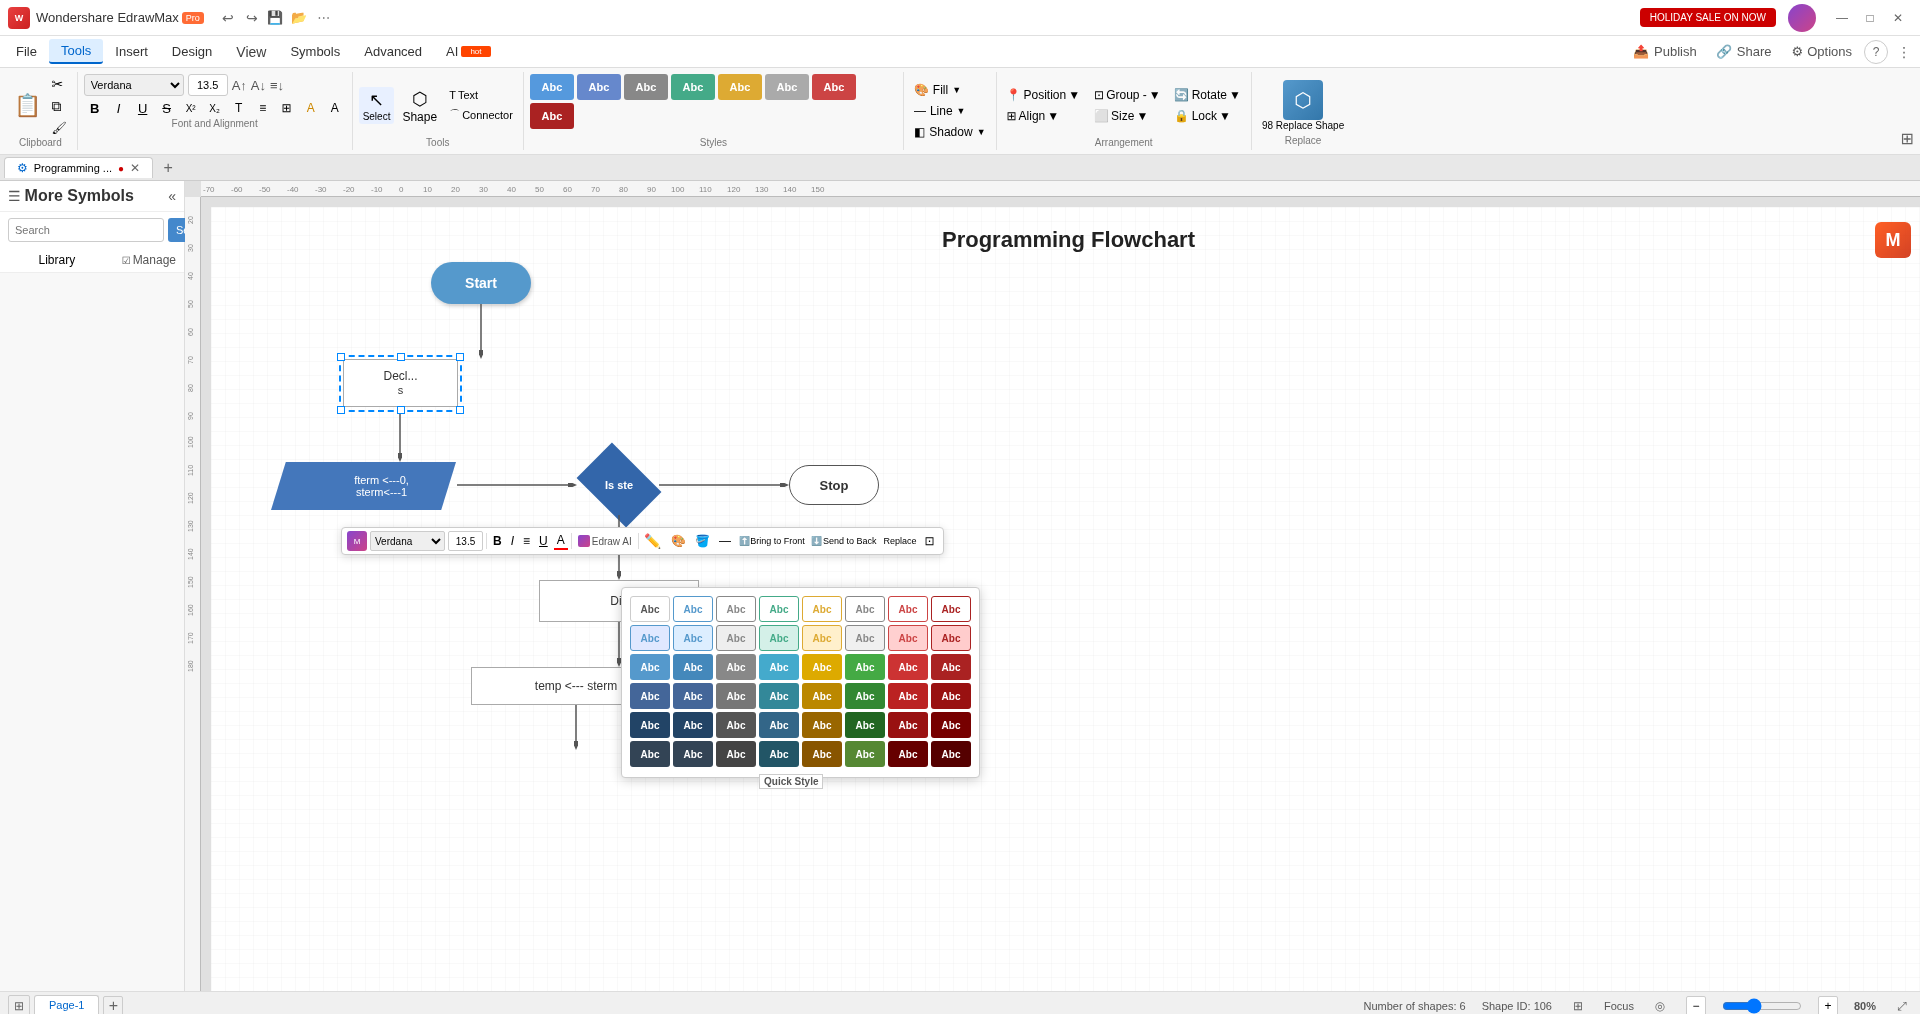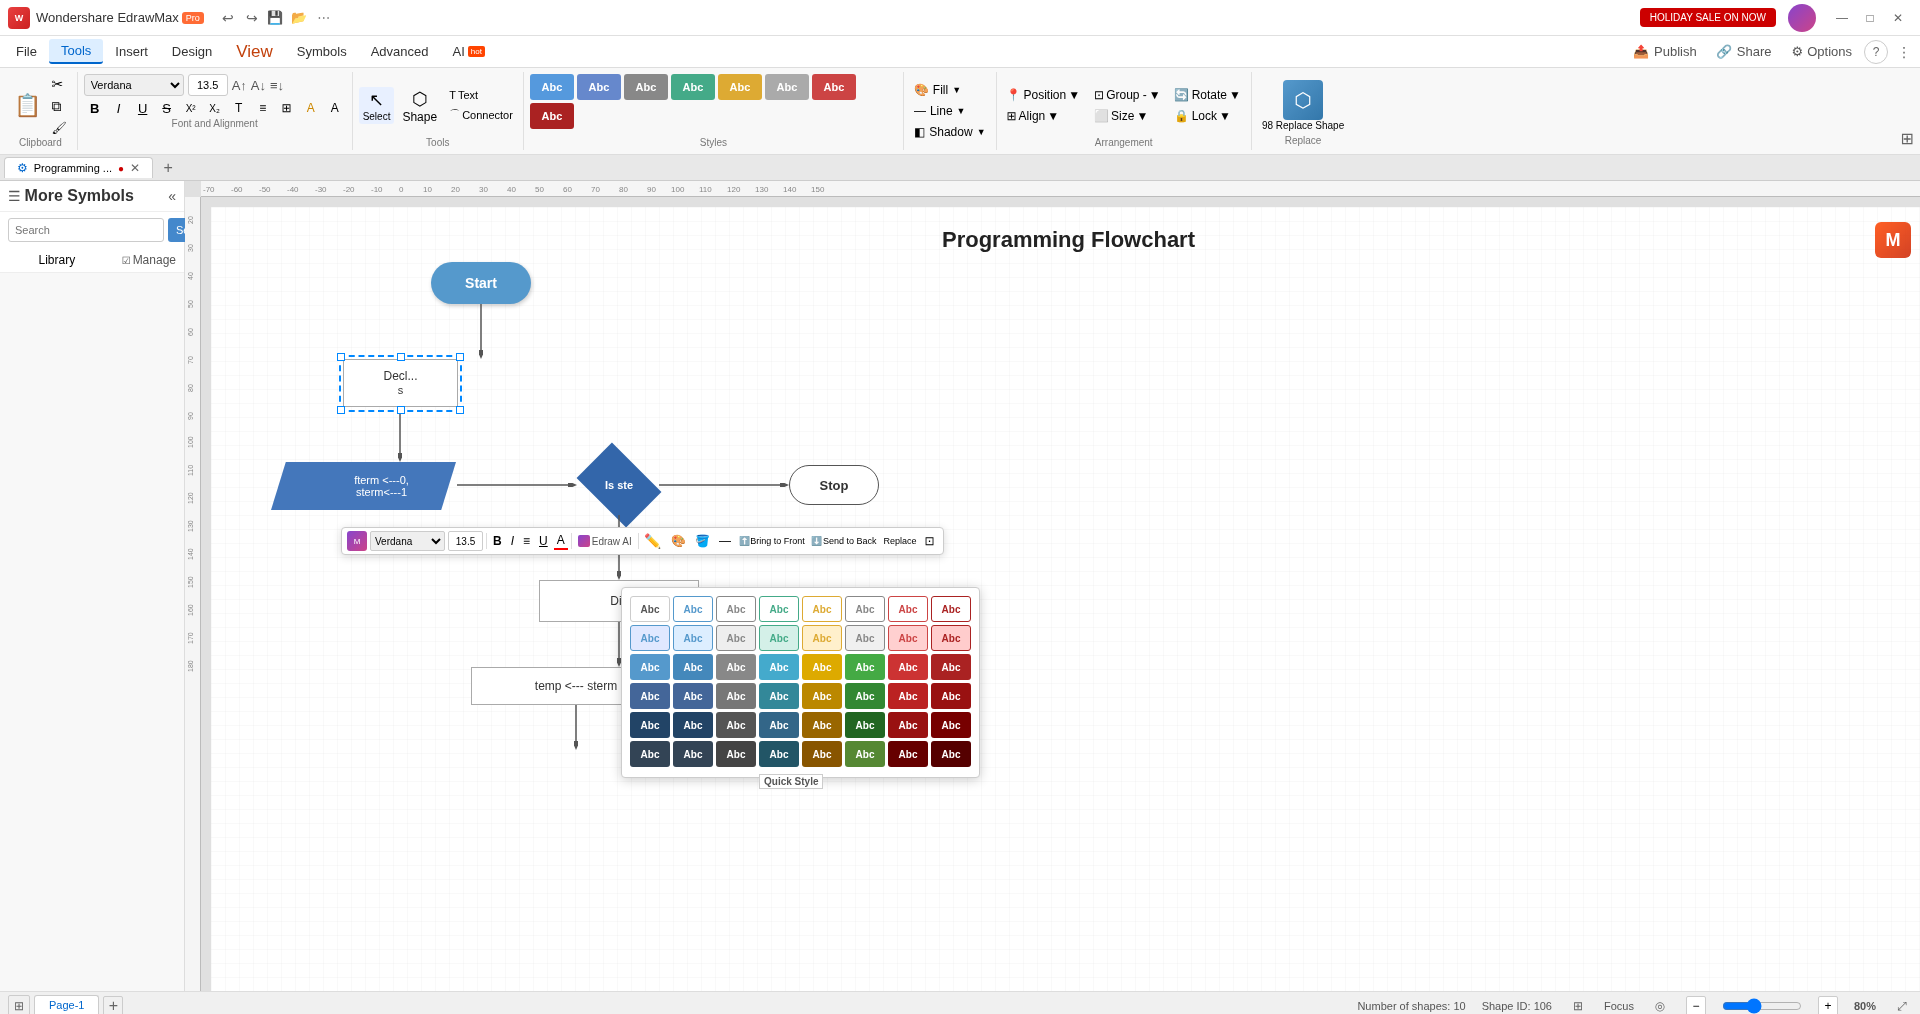--- a/index.html
+++ b/index.html
@@ -42,25 +42,25 @@
   <div style="width:28px;height:20px;display:flex;align-items:center;justify-content:center;cursor:pointer;color:#666;font-size:12px;">—</div>
   <div style="width:28px;height:20px;display:flex;align-items:center;justify-content:center;cursor:pointer;color:#666;font-size:12px;">□</div>
   <div style="width:28px;height:20px;display:flex;align-items:center;justify-content:center;cursor:pointer;color:#666;font-size:12px;">✕</div>
 </div>
 
 <div id="menubar" style="display:flex;align-items:center;background:#fff;height:32px;padding:0 4px;border-bottom:1px solid #ddd;">
   <div style="padding:4px 12px;cursor:pointer;border-radius:3px;font-size:13px;color:#333;">File</div>
   <div style="padding:4px 12px;cursor:pointer;border-radius:3px;font-size:13px;color:#0066cc;background:#ddeeff;border-bottom:2px solid #0066cc;">Tools</div>
   <div style="padding:4px 12px;cursor:pointer;border-radius:3px;font-size:13px;color:#333;">Insert</div>
   <div style="padding:4px 12px;cursor:pointer;border-radius:3px;font-size:13px;color:#333;">Design</div>
-  <div style="padding:4px 12px;cursor:pointer;border-radius:3px;font-size:17px;color:#c2410c;">View</div>
+  <div style="padding:4px 12px;cursor:pointer;border-radius:3px;font-size:14px;color:#404040;">View</div>
   <div style="padding:4px 12px;cursor:pointer;border-radius:3px;font-size:13px;color:#333;">Symbols</div>
   <div style="padding:4px 12px;cursor:pointer;border-radius:3px;font-size:13px;color:#333;">Advanced</div>
   <div style="padding:4px 12px;cursor:pointer;border-radius:3px;font-size:13px;color:#333;display:flex;align-items:center;gap:3px;">
-    AI <span style="background:#ff4400;color:white;font-size:8px;padding:1px 3px;border-radius:2px;">hot</span>
+    AI <span style="background:#ff4400;color:white;font-size:8px;padding:1px 9px;border-radius:2px;">hot</span>
   </div>
 
   <div style="margin-left:auto;display:flex;align-items:center;gap:4px;">
     <div style="display:flex;align-items:center;gap:4px;color:#555;cursor:pointer;font-size:13px;padding:4px 8px;">
       <span>📤</span>
         <span>Publish</span>
     </div>
     <div style="display:flex;align-items:center;gap:4px;color:#555;cursor:pointer;font-size:13px;padding:4px 8px;">
       <span>🔗</span>
         <span>Share</span>
@@ -484,21 +484,21 @@
 </div>
 
 <div style="display:flex;flex-direction:column;">
 
   <div id="pagetabs" style="height:28px;background:#f0f0f0;border-top:1px solid #ddd;display:flex;align-items:center;padding:0 8px;gap:4px;">
     <div style="width:22px;height:22px;display:flex;align-items:center;justify-content:center;cursor:pointer;color:#666;font-size:12px;border:1px solid #ccc;border-radius:2px;">⊞</div>
     <div style="background:white;border:1px solid #ccc;border-radius:3px 3px 0 0;padding:3px 14px;font-size:11px;color:#0066cc;border-bottom:2px solid white;cursor:pointer;">Page-1</div>
     <div style="width:20px;height:20px;display:flex;align-items:center;justify-content:center;cursor:pointer;color:#666;font-size:16px;border:1px solid #ccc;border-radius:2px;">+</div>
 
     <div style="margin-left:auto;display:flex;align-items:center;gap:16px;">
-      <span style="font-size:11px;color:#555;">Number of shapes: 10</span>
+      <span style="font-size:11px;color:#555;">Number of shapes: 6</span>
       <span style="font-size:11px;color:#555;">Shape ID: 106</span>
       <div style="width:20px;height:20px;display:flex;align-items:center;justify-content:center;cursor:pointer;color:#666;font-size:12px;">⊞</div>
       <span style="font-size:11px;color:#555;">Focus</span>
       <div style="width:20px;height:20px;display:flex;align-items:center;justify-content:center;cursor:pointer;color:#666;font-size:12px;">◎</div>
       <div style="width:20px;height:20px;display:flex;align-items:center;justify-content:center;cursor:pointer;background:white;border:1px solid #ccc;border-radius:2px;font-size:12px;">−</div>
       <input type="range" min="10" max="200" value="80" style="width: 80px;">
       <div style="width:20px;height:20px;display:flex;align-items:center;justify-content:center;cursor:pointer;background:white;border:1px solid #ccc;border-radius:2px;font-size:12px;">+</div>
       <span style="font-size:11px;color:#555;font-weight:bold;">80%</span>
       <div style="width:20px;height:20px;display:flex;align-items:center;justify-content:center;cursor:pointer;color:#666;font-size:12px;">⤢</div>
     </div>

